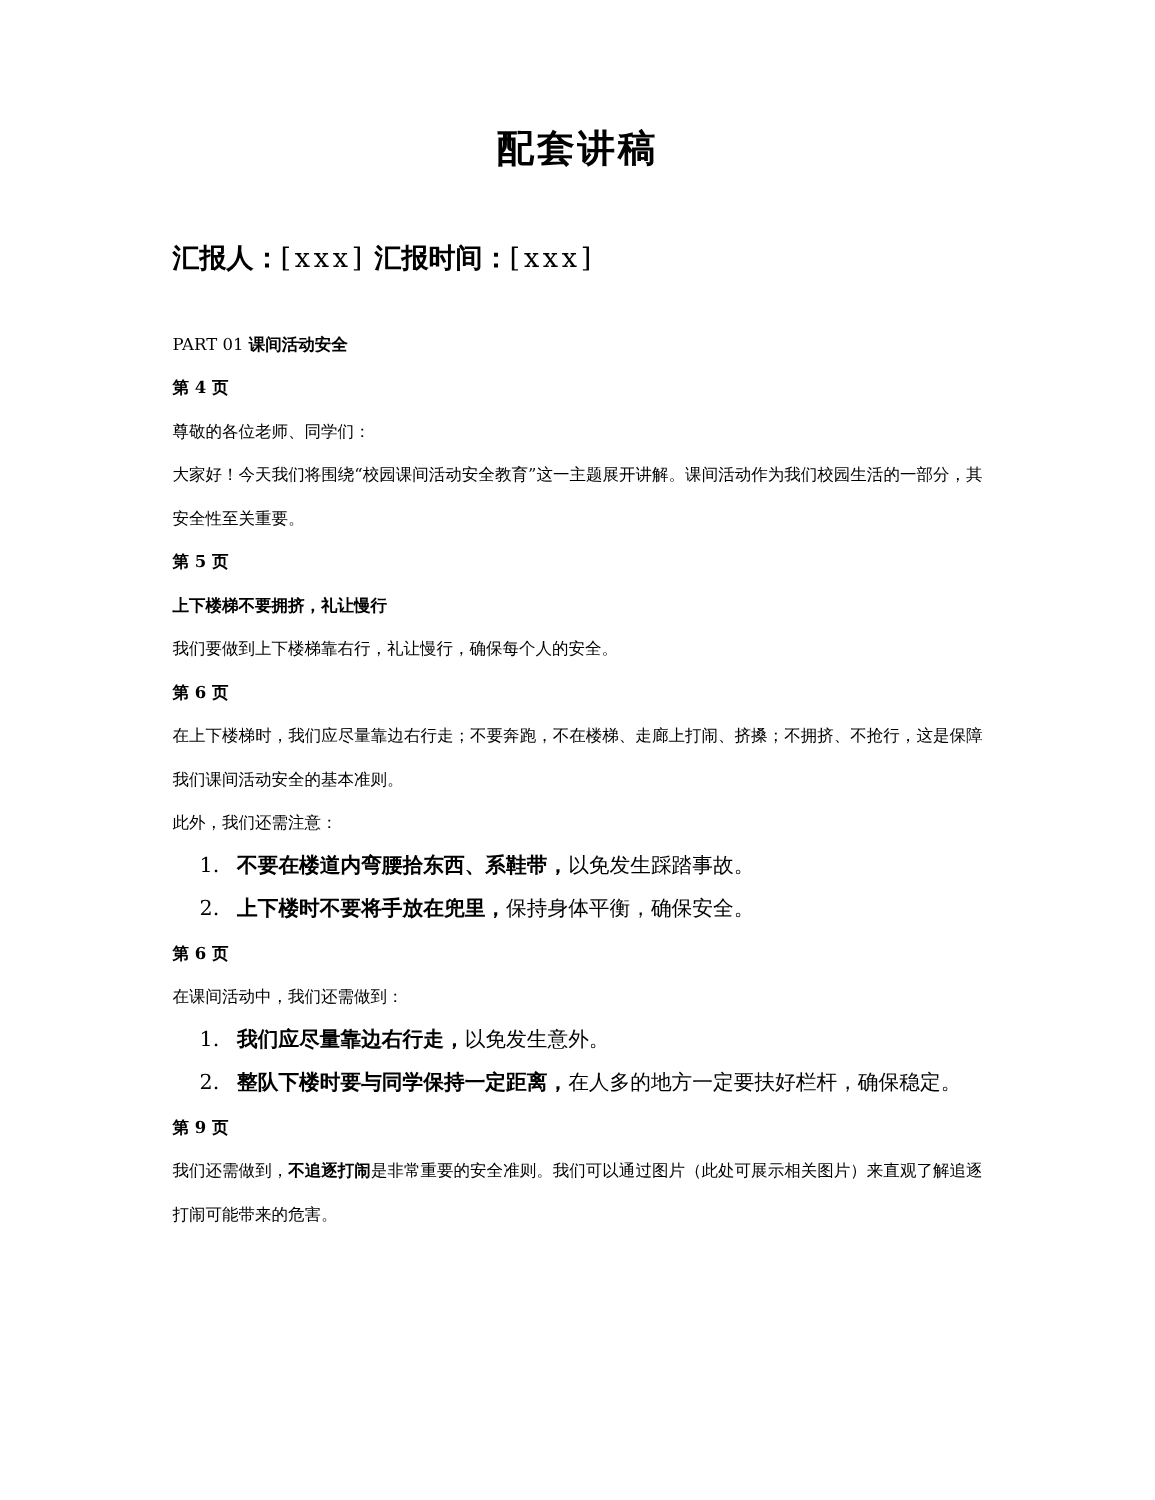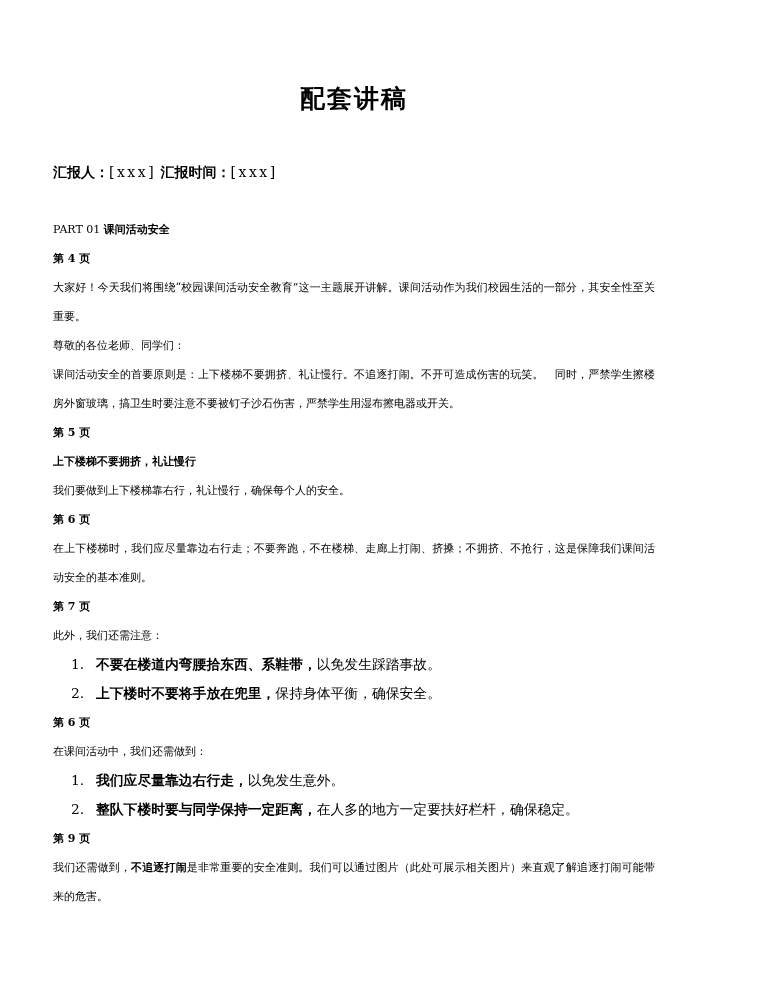--- a/index.html
+++ b/index.html
@@ -10,35 +10,35 @@
   body {
     width: 770px;
     height: 1000px;
     color: #000000;
     font-family: "DejaVu Serif", "Liberation Serif", serif;
   }
   .page {
     box-sizing: border-box;
     width: 770px;
     height: 1000px;
-    padding: 84px 115px 40px 53px;
+    padding: 84px 115px 40px 115px;
     overflow: hidden;
     background: #ffffff;
   }
   .doc-title {
     font-size: 25px;
     font-weight: bold;
     text-align: center;
     letter-spacing: 2px;
     line-height: 30px;
     margin: 0;
   }
   .doc-meta {
     margin: 44px 0 0 0;
-    font-size: 14px;
+    font-size: 18px;
     line-height: 29px;
   }
   .doc-body {
     margin-top: 28px;
   }
   .doc-para, .doc-heading {
     margin: 0;
     font-size: 11px;
     line-height: 29px;
     text-align: justify;
@@ -67,29 +67,27 @@
 </style>
 </head>
 <body>
 
 <div class="page">
   <h1 class="doc-title">配套讲稿</h1>
   <p class="doc-meta"><span class="b">汇报人：</span><span class=" spaced">[xxx]</span><span class=""> </span><span class="b">汇报时间：</span><span class=" spaced">[xxx]</span></p>
   <div class="doc-body">
       <p class="doc-heading"><span class="">PART 01 </span><span class="b">课间活动安全</span></p>
       <p class="doc-heading"><span class="b">第 4 页</span></p>
+      <p class="doc-para"><span class="">尊敬的各位老师、同学们：</span></p>
       <p class="doc-para"><span class="">大家好！今天我们将围绕“校园课间活动安全教育”这一主题展开讲解。课间活动作为我们校园生活的一部分，其安全性至关重要。</span></p>
-      <p class="doc-para"><span class="">尊敬的各位老师、同学们：</span></p>
-      <p class="doc-para"><span class="">课间活动安全的首要原则是：上下楼梯不要拥挤、礼让慢行。不追逐打闹。不开可造成伤害的玩笑。　同时，严禁学生擦楼房外窗玻璃，搞卫生时要注意不要被钉子沙石伤害，严禁学生用湿布擦电器或开关。</span></p>
       <p class="doc-heading"><span class="b">第 5 页</span></p>
       <p class="doc-heading"><span class="b">上下楼梯不要拥挤，礼让慢行</span></p>
       <p class="doc-para"><span class="">我们要做到上下楼梯靠右行，礼让慢行，确保每个人的安全。</span></p>
       <p class="doc-heading"><span class="b">第 6 页</span></p>
       <p class="doc-para"><span class="">在上下楼梯时，我们应尽量靠边右行走；不要奔跑，不在楼梯、走廊上打闹、挤搡；不拥挤、不抢行，这是保障我们课间活动安全的基本准则。</span></p>
-      <p class="doc-heading"><span class="b">第 7 页</span></p>
       <p class="doc-para"><span class="">此外，我们还需注意：</span></p>
       <div class="doc-list">
         <div class="doc-li"><span class="li-num">1.</span><span><span class="b">不要在楼道内弯腰拾东西、系鞋带，</span><span class="">以免发生踩踏事故。</span></span></div>
         <div class="doc-li"><span class="li-num">2.</span><span><span class="b">上下楼时不要将手放在兜里，</span><span class="">保持身体平衡，确保安全。</span></span></div>
       </div>
       <p class="doc-heading"><span class="b">第 6 页</span></p>
       <p class="doc-para"><span class="">在课间活动中，我们还需做到：</span></p>
       <div class="doc-list">
         <div class="doc-li"><span class="li-num">1.</span><span><span class="b">我们应尽量靠边右行走，</span><span class="">以免发生意外。</span></span></div>
         <div class="doc-li"><span class="li-num">2.</span><span><span class="b">整队下楼时要与同学保持一定距离，</span><span class="">在人多的地方一定要扶好栏杆，确保稳定。</span></span></div>

